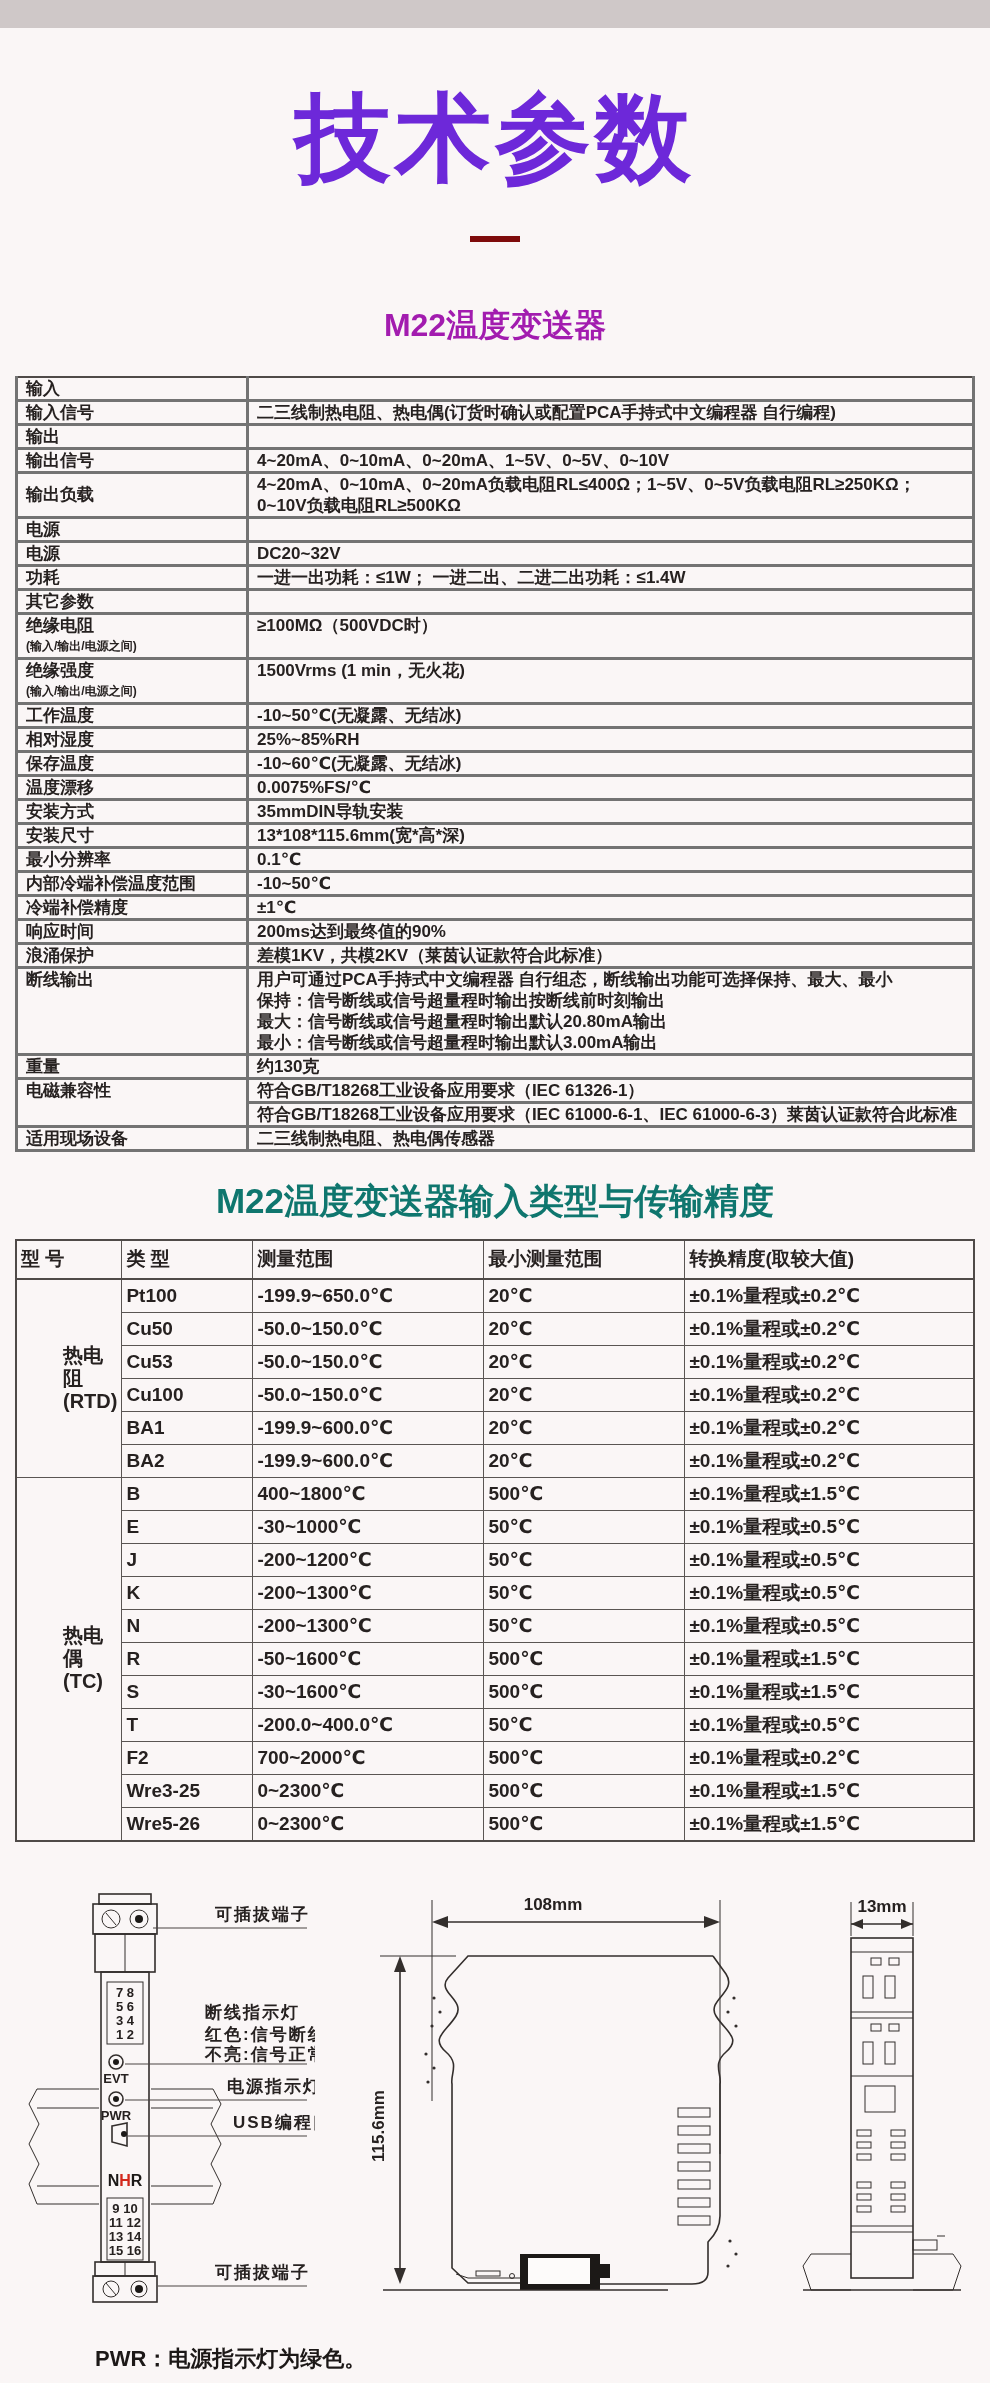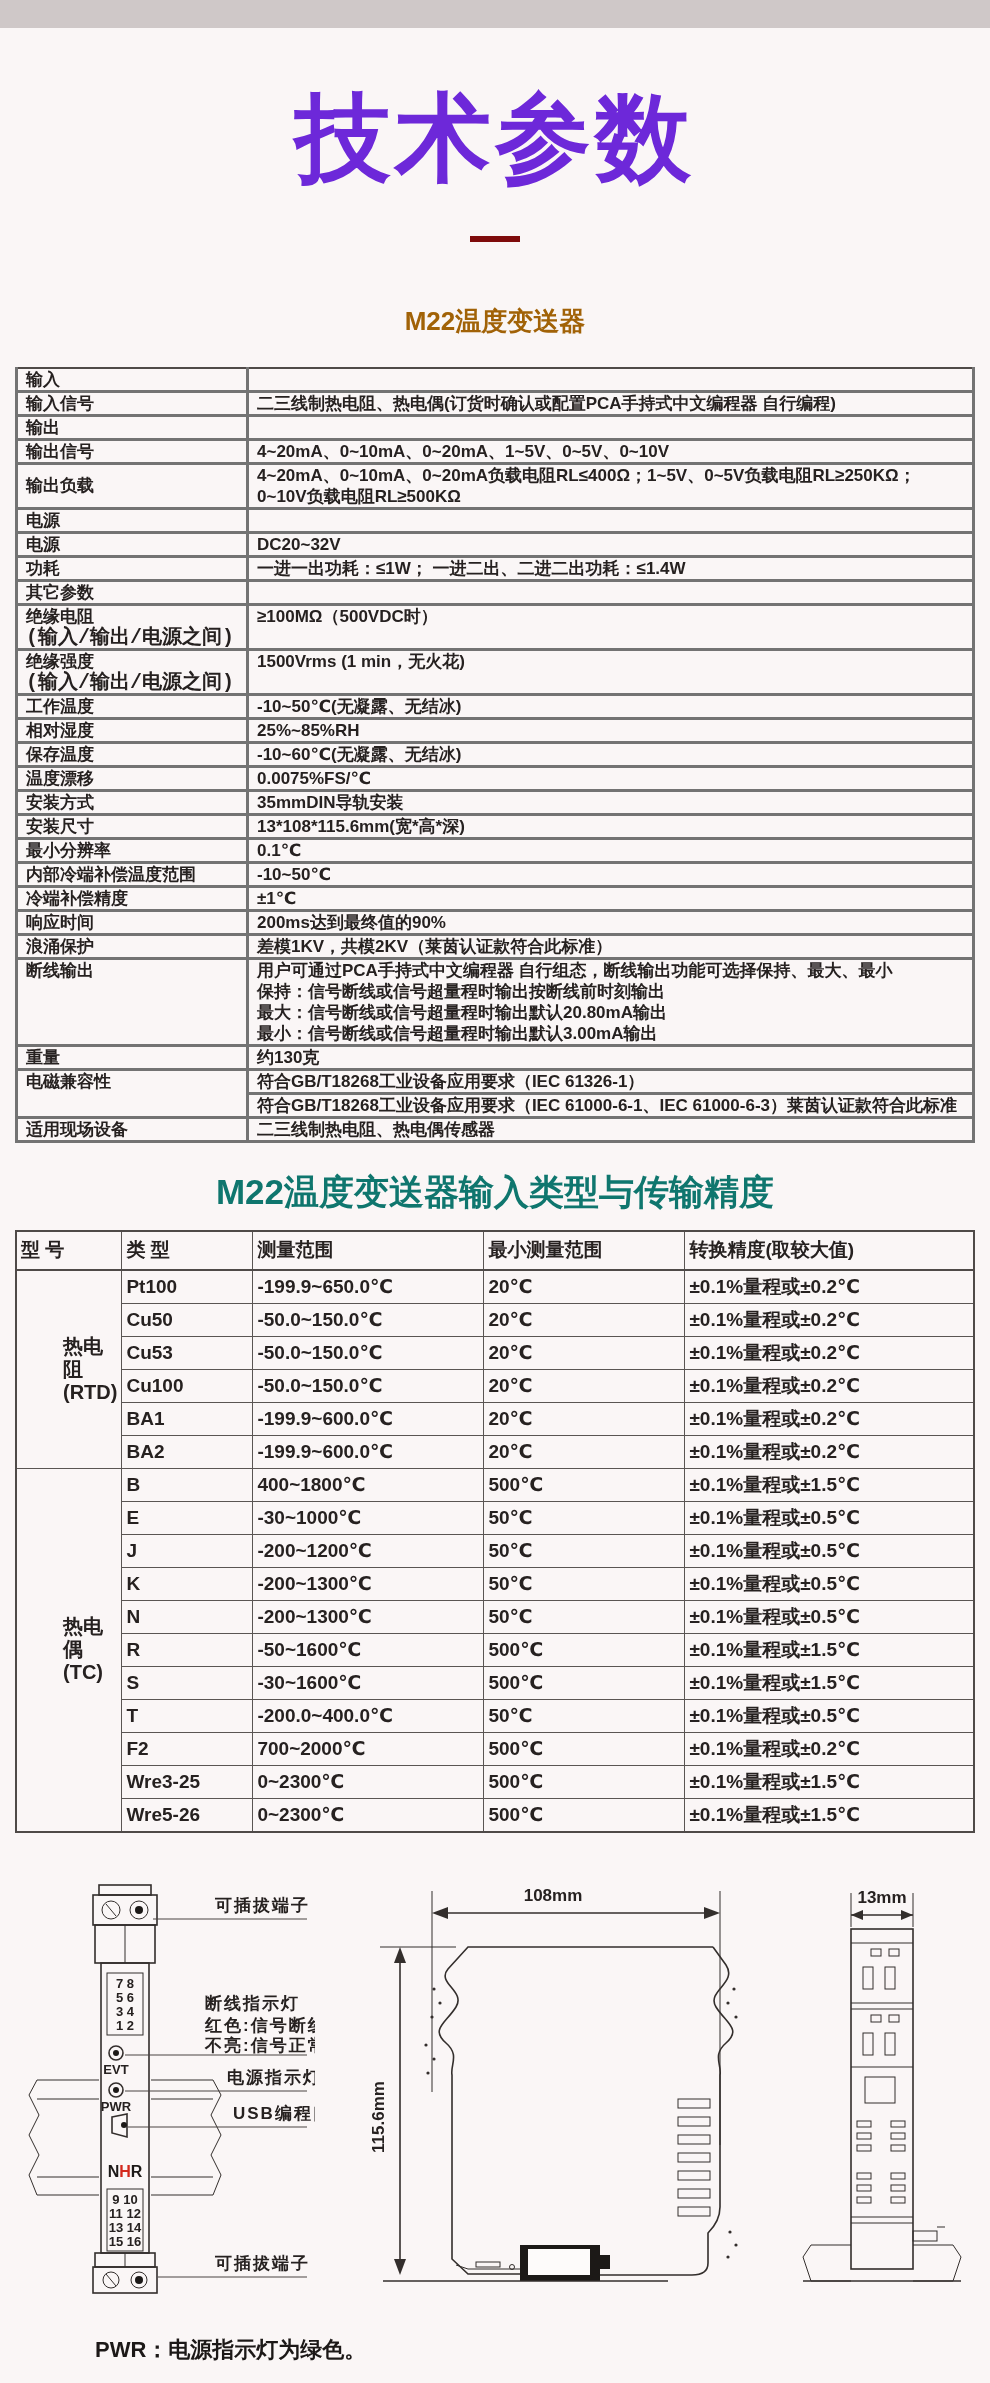--- a/index.html
+++ b/index.html
@@ -9,31 +9,31 @@
     font-family:"Liberation Sans","DejaVu Sans",sans-serif;
     position:relative;
   }
   .top-band{height:28px;background:#cfc8c8;}
   .main-title{
     margin-top:58px;text-align:center;
     font-size:96px;font-weight:900;letter-spacing:4px;color:#6d28d9;
     line-height:1.08;
   }
   .title-divider{width:50px;height:6px;background:#7e0b0b;margin:46px auto 0;}
-  .product-title{margin-top:62px;text-align:center;font-size:26px;font-weight:800;color:#a16207;}
+  .product-title{margin-top:62px;text-align:center;font-size:32px;font-weight:800;color:#a21caf;}
 
   table.spec{
     width:960px;margin:28px auto 0;border-collapse:collapse;
     font-size:17px;font-weight:600;color:#262120;
     border:2px solid #4f4a48;
   }
   table.spec td{border:3px solid #737373;padding:0 8px;line-height:21px;vertical-align:middle;}
   table.spec td.lbl{width:212px;}
   table.spec tr.sec td{font-weight:800;border-top:2px solid #4f4a48;border-bottom:2px solid #4f4a48;}
-  table.spec .sub{font-size:20px;font-family:Liberation Mono, monospace;}
+  table.spec .sub{font-size:12px;}
 
   .type-title{margin-top:26px;text-align:center;font-size:35px;font-weight:800;color:#0f766e;}
   table.types{
     width:960px;margin:14px auto 0;border-collapse:collapse;text-align:left;
     font-size:19px;font-weight:600;color:#262120;border:2px solid #4f4a48;
   }
   table.types td{border:1px solid #5a5553;padding:2px 4px;height:28px;line-height:1.15;}
   table.types tr.head td{font-weight:700;height:33px;border-bottom:2px solid #4f4a48;}
   table.types td.c-model{width:92px;}
   table.types td.c-type{width:122px;}

